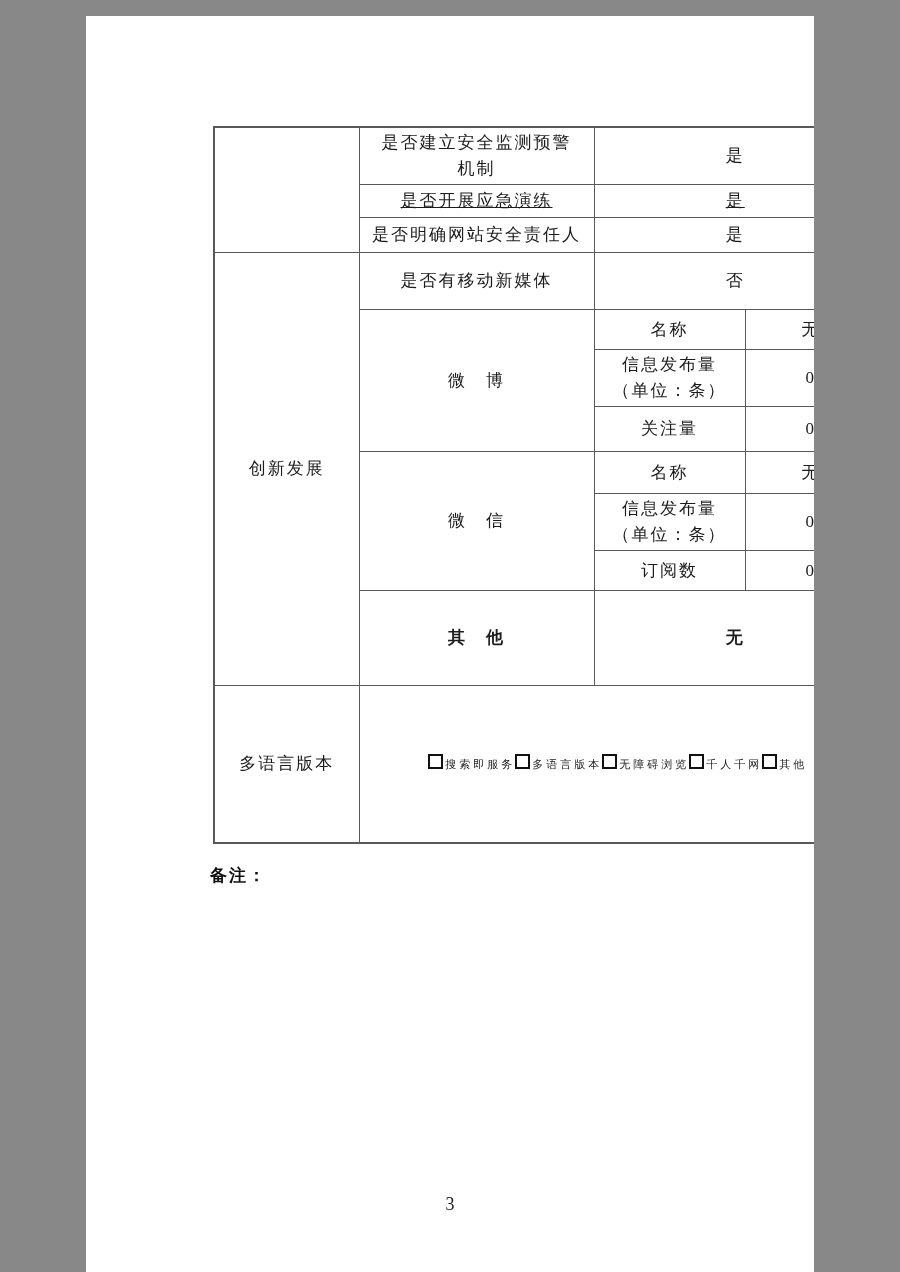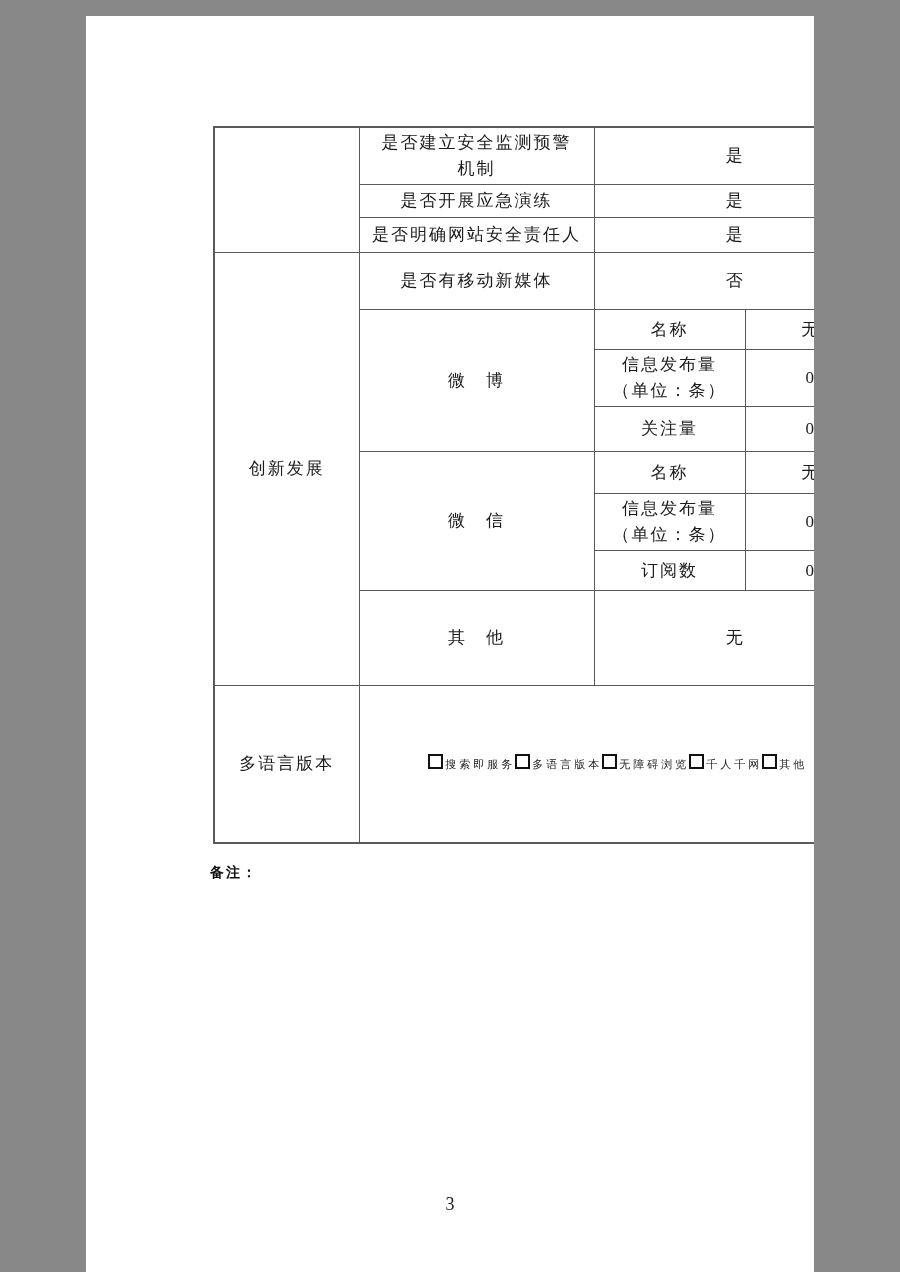--- a/index.html
+++ b/index.html
@@ -27,30 +27,30 @@
     letter-spacing:2px;
     line-height:26px;
     padding:2px 6px;
     overflow:hidden;
   }
   col.c1{width:145px;}
   col.c2{width:235px;}
   col.c3{width:151px;}
   col.c4{width:132px;}
   tr.rA{height:55px;}
-  tr.rB{height:33px;}
+  tr.rB{height:33px;text-decoration:underline;}
   tr.rC{height:35px;font-family:Liberation Serif, serif;}
   tr.rD{height:57px;}
   tr.rE{height:40px;}
   tr.rF{height:55px;}
   tr.rG{height:45px;}
   tr.rH{height:42px;}
   tr.rI{height:53px;}
   tr.rJ{height:40px;}
-  tr.rK{height:95px;}
+  tr.rK{height:95px;font-weight:bold;}
   tr.rL{height:157px;}
   .preline{white-space:pre-line;}
   .opts{
     text-align:center;
     letter-spacing:3px;
     font-size:11px;
     white-space:nowrap;
   }
   .opt{display:inline;}
   .cbx{
@@ -58,21 +58,21 @@
     width:11px;height:11px;
     border:2px solid #111111;
     background:#ffffff;
     margin:0 2px -1px 0;
   }
   .notes{
     position:absolute;
     left:124px;top:848px;
     font-family:"Liberation Sans","DejaVu Sans",sans-serif;
     font-weight:bold;
-    font-size:14px;
+    font-size:17px;
     letter-spacing:2px;
     color:#111111;
   }
   .pagenum{
     position:absolute;
     left:0;top:1178px;
     width:100%;
     text-align:center;
     font-size:18px;
     color:#1c1c1c;

